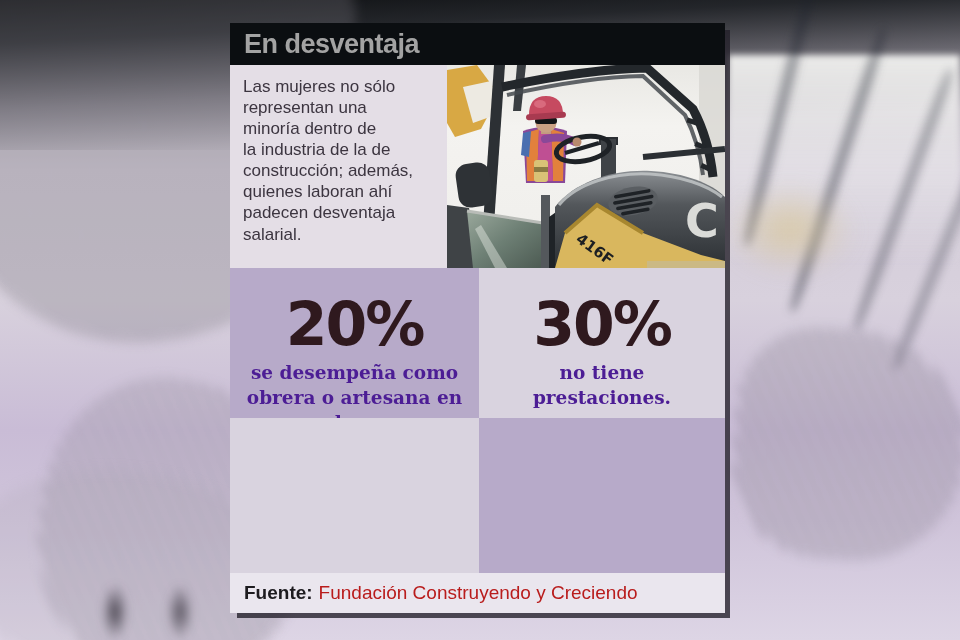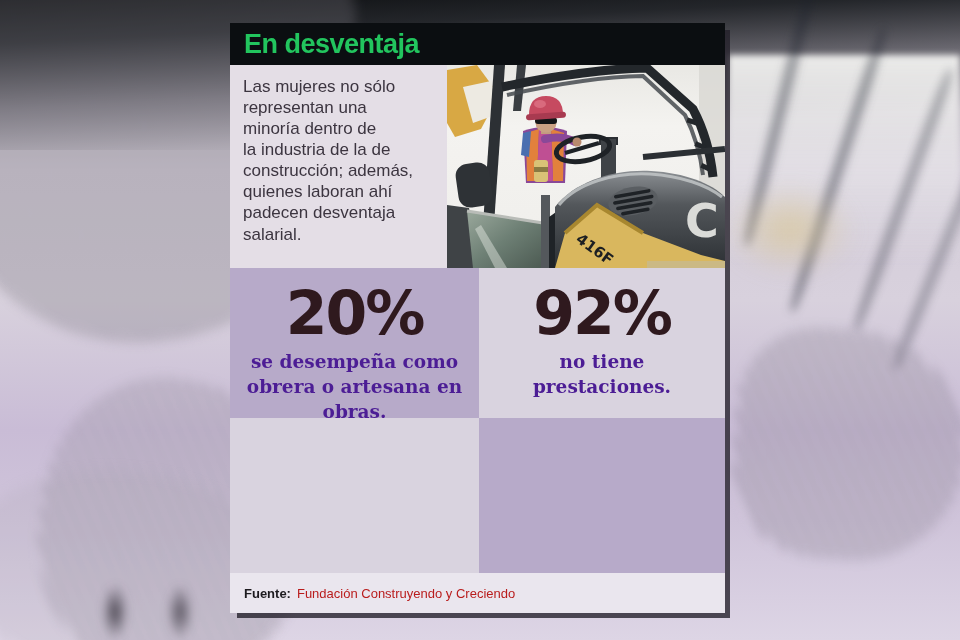--- a/index.html
+++ b/index.html
@@ -36,38 +36,38 @@
   .bg-rightmid{left:735px;top:330px;width:230px;height:230px;opacity:.75;
     background:repeating-linear-gradient(62deg,rgba(66,60,74,.5) 0 5px,rgba(210,202,216,.3) 5px 13px);
     border-radius:40% 60% 55% 45%;transform:rotate(4deg);}
   .bg-cols{position:absolute;left:85px;top:572px;width:150px;height:68px;filter:blur(5px);
     background:radial-gradient(18px 40px at 30px 40px,rgba(40,36,46,.8),transparent 70%),
                radial-gradient(18px 40px at 95px 40px,rgba(40,36,46,.7),transparent 70%);}
 
   
   .card{position:absolute;left:230px;top:23px;width:495px;z-index:2;
     box-shadow:6px 6px 0 -1px rgba(33,30,40,.78);}
-  .titlebar{height:42px;background:#0b0e11;color:#22c55e;
+  .titlebar{height:42px;background:#0b0e11;color:#a3a3a3;
     font-weight:bold;font-size:27px;line-height:42px;padding-left:14px;letter-spacing:-.5px;}
   .content-row{display:flex;height:203px;border-radius:15px;}
   .intro{width:217px;background:#e4dee6;box-sizing:border-box;padding:11px 10px 0 13px;
     font-size:17px;line-height:1.24;color:#3c3540;white-space:pre-line;}
   .photo{width:278px;height:203px;position:relative;}
   .photo svg{display:block;width:100%;height:100%;}
 
   .stats{display:grid;grid-template-columns:249px 246px;grid-template-rows:150px 155px;}
-  .stat{display:flex;flex-direction:column;align-items:center;padding-top:15px;text-align:center;box-sizing:border-box;}
+  .stat{display:flex;flex-direction:column;align-items:center;padding-top:26px;text-align:center;box-sizing:border-box;}
   .stat.dark{background:#b7aac9;}
   .stat.light{background:#d9d3df;}
   .stat-value{font-family:"DejaVu Sans",sans-serif;font-weight:800;font-size:60px;line-height:1;
     color:#2f191e;letter-spacing:-2px;}
   .stat-caption{margin-top:7px;font-family:"DejaVu Serif",serif;font-weight:bold;font-size:18.5px;
     line-height:1.35;color:#4c1d95;white-space:pre-line;}
 
-  .footer{height:40px;background:#eae6ee;display:flex;align-items:center;padding:0 14px;font-size:13px;}
+  .footer{height:40px;background:#eae6ee;display:flex;align-items:center;padding:0 14px;font-size:19px;}
   .footer .lbl{font-weight:bold;color:#1d1b1f;margin-right:6px;}
   .footer .src{color:#b91c1c;}
 </style>
 </head>
 <body>
 
 <div class="viewport">
 
   <div class="bg-base"></div>
   <div class="bg-top"></div>
@@ -182,21 +182,21 @@
     </div>
 
     <div class="stats">
       <div class="stat dark">
         <div class="stat-value">20%</div>
         <div class="stat-caption">se desempeña como
 obrera o artesana en
 obras.</div>
       </div>
       <div class="stat light">
-        <div class="stat-value">92%</div>
+        <div class="stat-value">30%</div>
         <div class="stat-caption">no tiene
 prestaciones.</div>
       </div>
       <div class="stat light">
       </div>
       <div class="stat dark">
       </div>
     </div>
 
     <div class="footer">

